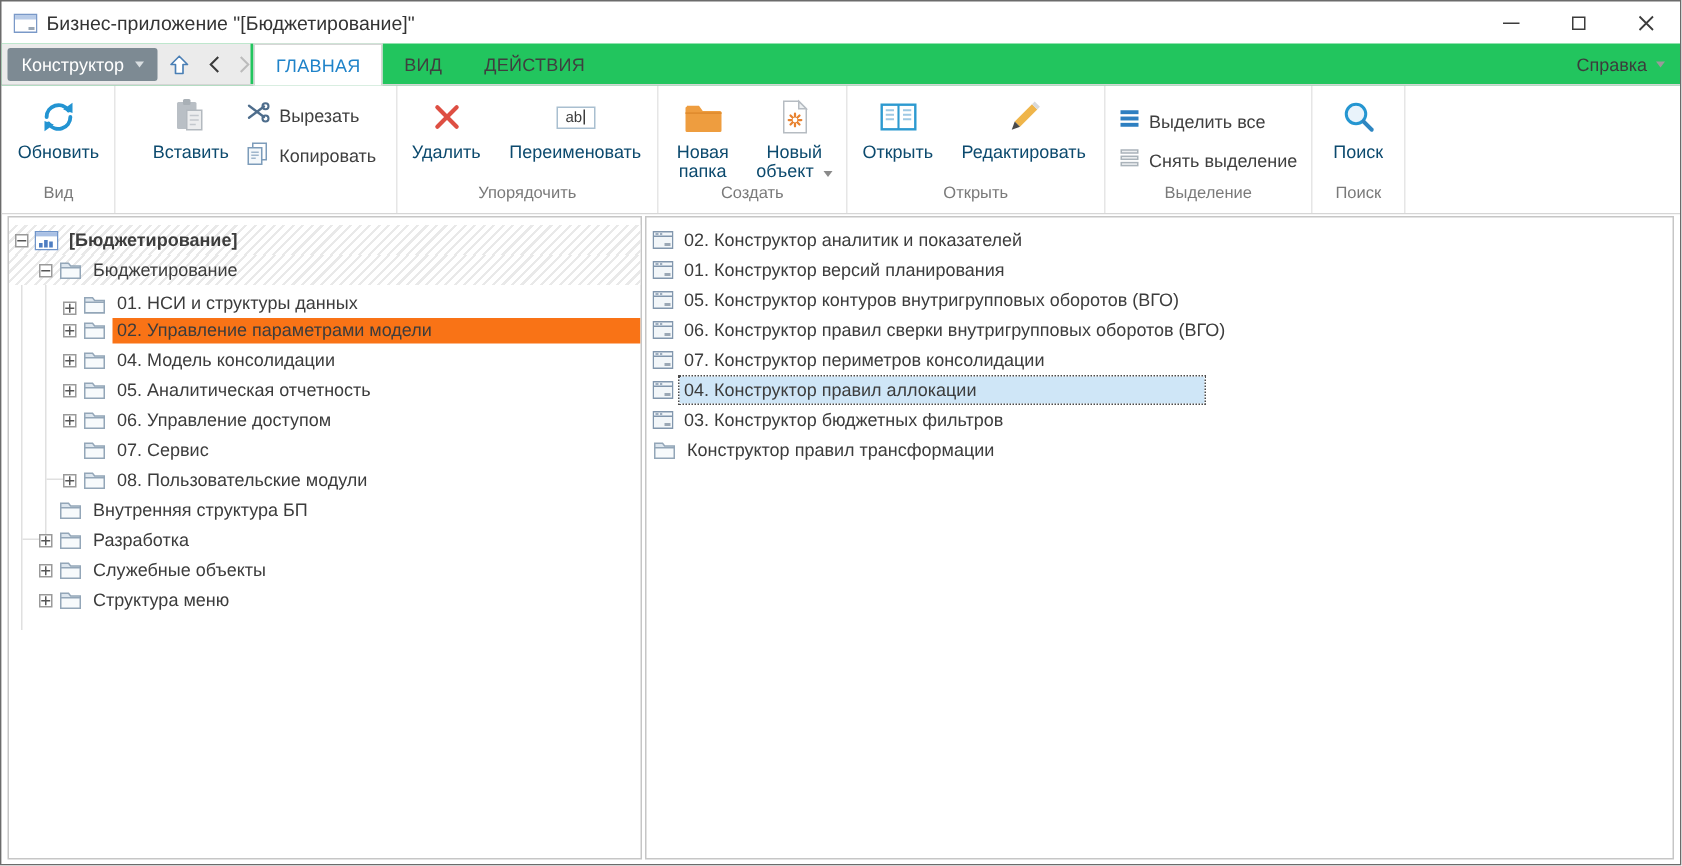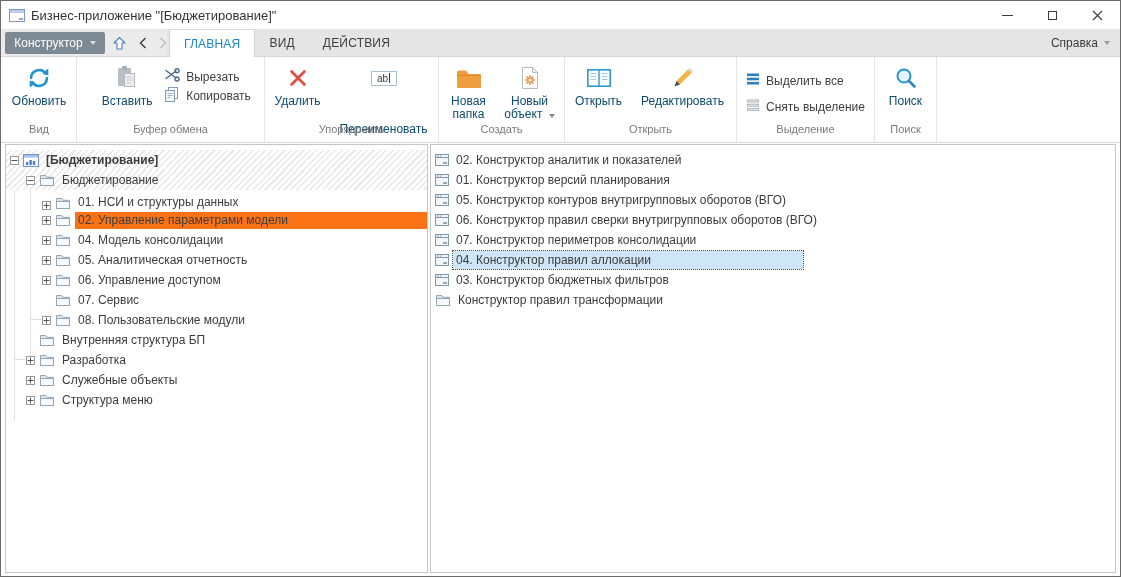--- a/index.html
+++ b/index.html
@@ -12,21 +12,21 @@
   }
   
   .titlebar { height:28px; display:flex; align-items:center; flex:0 0 auto; }
   .app-ico { margin:0 6px 0 8px; display:flex; }
   .title-text { font-size:13px; color:#333; }
   .win-controls { margin-left:auto; display:flex; height:100%; }
   .wc { width:45px; display:flex; align-items:center; justify-content:center; cursor:default; }
   .wc-min { width:11px; height:1px; background:#3c3c3c; display:block; }
   .wc-max { width:9px; height:9px; border:1px solid #3c3c3c; display:block; }
   
-  .tabrow { height:28px; position:relative; border-bottom:1px solid #d6d6d6; flex:0 0 auto; background:#e5e5e5; }
+  .tabrow { height:28px; position:relative; border-bottom:1px solid #d6d6d6; flex:0 0 auto; background:#22c55e; }
   .appmenu-strip { position:absolute; left:0; top:0; width:166px; height:27px; background:#ebebeb; }
   .appmenu-btn {
     position:absolute; left:4px; top:3px; width:100px; height:22px;
     background:#7d8a93; border-radius:2px; color:#fff;
     display:flex; align-items:center; justify-content:center; gap:7px; font-size:12px;
   }
   .caret { width:0; height:0; border-left:3.5px solid transparent; border-right:3.5px solid transparent; border-top:4px solid currentColor; display:inline-block; }
   .appmenu-btn .caret { border-top-color:#d9dee1; }
   .nav-ic { position:absolute; top:5px; display:flex; align-items:center; justify-content:center; width:18px; height:18px; }
   .nav-up { left:109px; }
@@ -45,26 +45,26 @@
   .rgroup { display:flex; flex-direction:column; border-right:1px solid #e6e6e6; }
   .rbody { height:66px; display:flex; align-items:flex-start; justify-content:center; padding-top:3px; }
   .rcap { height:17px; display:flex; align-items:flex-start; justify-content:center; color:#7a7a7a; font-size:11px; }
   .g1 { width:75px; } .g2 { width:188px; } .g3 { width:174px; } .g4 { width:126px; }
   .g5 { width:172px; } .g6 { width:138px; } .g7 { width:62px; } 
   .rfill { flex:1; border-right:none; }
   .rbtn-lg { display:flex; flex-direction:column; align-items:center; padding-top:2px; }
   .rbtn-lg .ric { height:32px; display:flex; align-items:center; justify-content:center; }
   .rbtn-lg .rlabel { text-align:center; line-height:13px; color:#0c4a6e; margin-top:1px; }
   .rbtn-lg.disabled .rlabel { color:#0c4a6e; }
-  .rcol { display:flex; flex-direction:column; gap:0; padding-top:7px; }
+  .rcol { display:flex; flex-direction:column; gap:8px; padding-top:7px; }
   .g6 .rcol { padding-top:12px; gap:9px; }
   .rbtn-sm { display:flex; align-items:center; gap:6px; }
   .rbtn-sm .rlabel { color:#3f3f3f; }
   .w-obnovit { width:72px; } .w-vstavit { width:74px; } .w-udalit { width:64px; }
-  .w-pereim { width:108px;gap:28px; } .w-npapka { width:56px; } .w-nobj { width:66px; }
+  .w-pereim { width:108px; } .w-npapka { width:56px; } .w-nobj { width:66px; }
   .w-otkryt { width:64px; } .w-redakt { width:104px; } .w-poisk { width:58px; }
   .rename-box { border:1px solid #a9bfd0; width:26px; height:15px; display:flex; align-items:center; justify-content:center; font-size:10px; color:#3c3c3c; gap:1px; background:#fff; }
   .rename-box .cursorbar { width:1px; height:10px; background:#3c3c3c; display:inline-block; }
   .nobj-caret { border-top-color:#8a8a8a; margin-left:3px; }
   
   .content { flex:1; display:flex; gap:2px; padding:1px 4px 3px 4px; background:#fff; min-height:0; }
   .panel { border:1px solid #c6c6c6; background:#fff; overflow:hidden; position:relative; padding-top:5px; }
   .tree-panel { width:423px; flex:0 0 auto; }
   .list-panel { flex:1; }
   .guide { position:absolute; background:#e0e0e0; }
@@ -192,21 +192,20 @@
               <svg width="16" height="16" viewBox="0 0 16 16">
                   <rect x="4.5" y="1.5" width="9" height="11" fill="#fff" stroke="#7d9cba"></rect>
                   <rect x="1.5" y="4.5" width="9" height="11" fill="#f4f8fb" stroke="#7d9cba"></rect>
                   <path d="M3.5 7.5h5M3.5 9.5h5M3.5 11.5h3" stroke="#9fb6cc" stroke-width="1"></path>
                 </svg>
             </span>
             <span class="rlabel">Копировать</span>
           </div>
         </div>
       </div>
-      <div class="rcap">Буфер обмена</div>
     </div>
 
     <div class="rgroup g3">
       <div class="rbody">
         <div class="rbtn-lg w-udalit">
           <span class="ric">
             <svg width="20" height="20" viewBox="0 0 18 18">
                 <path d="M3.2 3.2l11.6 11.6M14.8 3.2L3.2 14.8" stroke="#de4f43" stroke-width="2.5" stroke-linecap="round"></path>
               </svg>
           </span>

